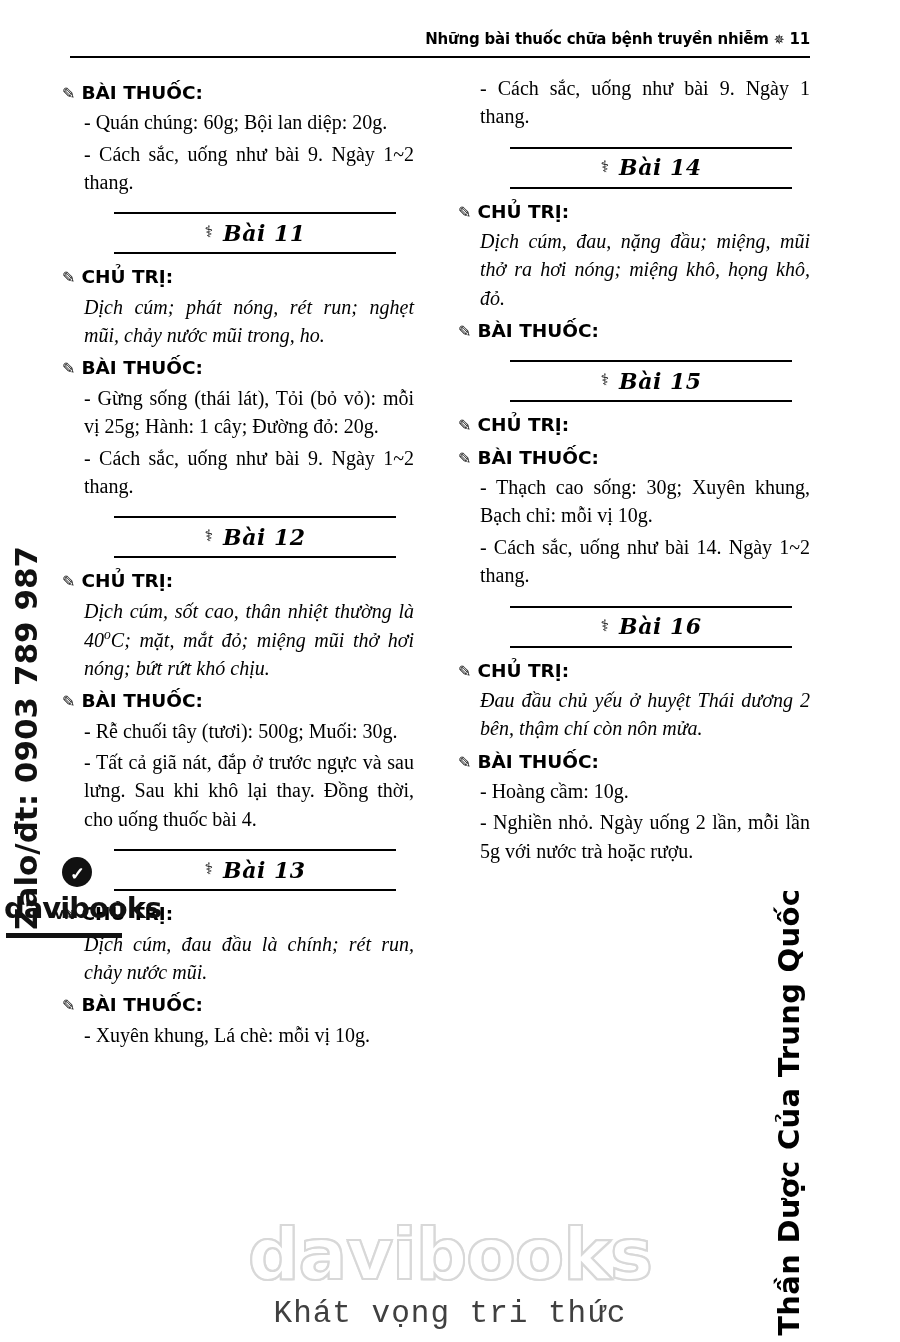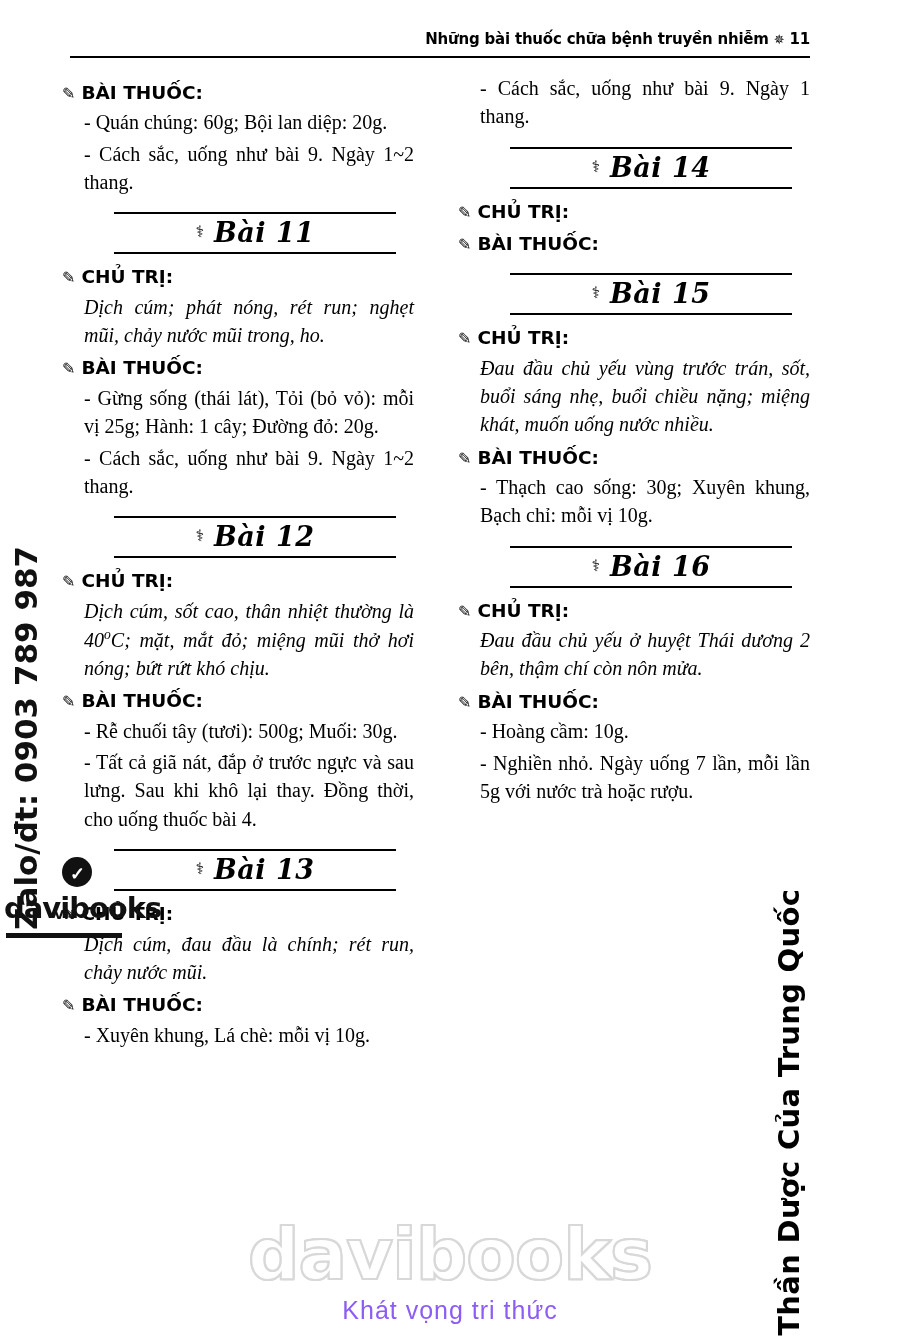--- a/index.html
+++ b/index.html
@@ -112,21 +112,21 @@
   }
   .recipe-head .sym {
     font-size: 16px;
     line-height: 1;
     transform: translateY(-1px);
   }
   .recipe-head .title {
     font-family: "DejaVu Serif", serif;
     font-weight: bold;
     font-style: italic;
-    font-size: 27px;
+    font-size: 22px;
     letter-spacing: 0.5px;
   }
 
   
   .side-right {
     position: absolute;
     right: 6px;
     top: 0;
     height: 1342px;
     width: 56px;
@@ -239,23 +239,23 @@
     -webkit-text-stroke: 2px #d8d8d8;
     text-shadow:
       -1px -1px 0 #dcdcdc,
        1px -1px 0 #dcdcdc,
       -1px  1px 0 #dcdcdc,
        1px  1px 0 #dcdcdc;
     line-height: 1;
   }
   .watermark .wm-sub {
     margin-top: 6px;
-    font-family: Liberation Sans, sans-serif;
-    font-size: 25px;
-    color: #8b5cf6;
+    font-family: Liberation Mono, monospace;
+    font-size: 31px;
+    color: #404040;
     letter-spacing: 1px;
   }
   .sup { font-size: 0.68em; vertical-align: super; }
 </style>
 </head>
 <body>
 
 <div class="page">
 
   <div class="running-head">
@@ -346,63 +346,64 @@
       <div class="recipe-head">
         <div class="rule-top"></div>
         <div class="inner">
           <span class="sym">⚕</span>
           <span class="title">Bài 14</span>
         </div>
         <div class="rule-bot"></div>
       </div>
       <div class="blk">
         <div class="label-line"><span class="bullet">✎</span>CHỦ TRỊ:</div>
+        <div class="indent">
+          <p class="body ital">Dịch cúm, đau, nặng đầu; miệng, mũi thở ra hơi nóng; miệng khô, họng khô, đỏ.</p>
+        </div>
       </div>
       <div class="blk">
         <div class="label-line"><span class="bullet">✎</span>BÀI THUỐC:</div>
       </div>
       <div class="recipe-head">
         <div class="rule-top"></div>
         <div class="inner">
           <span class="sym">⚕</span>
           <span class="title">Bài 15</span>
         </div>
         <div class="rule-bot"></div>
       </div>
       <div class="blk">
         <div class="label-line"><span class="bullet">✎</span>CHỦ TRỊ:</div>
-        <div class="indent">
-          <p class="body ital">Đau đầu chủ yếu vùng trước trán, sốt, buổi sáng nhẹ, buổi chiều nặng; miệng khát, muốn uống nước nhiều.</p>
-        </div>
       </div>
       <div class="blk">
         <div class="label-line"><span class="bullet">✎</span>BÀI THUỐC:</div>
         <div class="indent">
           <p class="body">- Thạch cao sống: 30g; Xuyên khung, Bạch chỉ: mỗi vị 10g.</p>
+          <p class="body">- Cách sắc, uống như bài 14. Ngày 1~2 thang.</p>
         </div>
       </div>
       <div class="recipe-head">
         <div class="rule-top"></div>
         <div class="inner">
           <span class="sym">⚕</span>
           <span class="title">Bài 16</span>
         </div>
         <div class="rule-bot"></div>
       </div>
       <div class="blk">
         <div class="label-line"><span class="bullet">✎</span>CHỦ TRỊ:</div>
         <div class="indent">
           <p class="body ital">Đau đầu chủ yếu ở huyệt Thái dương 2 bên, thậm chí còn nôn mửa.</p>
         </div>
       </div>
       <div class="blk">
         <div class="label-line"><span class="bullet">✎</span>BÀI THUỐC:</div>
         <div class="indent">
           <p class="body">- Hoàng cầm: 10g.</p>
-          <p class="body">- Nghiền nhỏ. Ngày uống 7 lần, mỗi lần 5g với nước trà hoặc rượu.</p>
+          <p class="body">- Nghiền nhỏ. Ngày uống 2 lần, mỗi lần 5g với nước trà hoặc rượu.</p>
         </div>
       </div>
     </div>
 
   <div class="side-left">
     <div class="vphone">Zalo/đt: 0903 789 987</div>
   </div>
 
   <div class="logo">
     <div class="mark">

